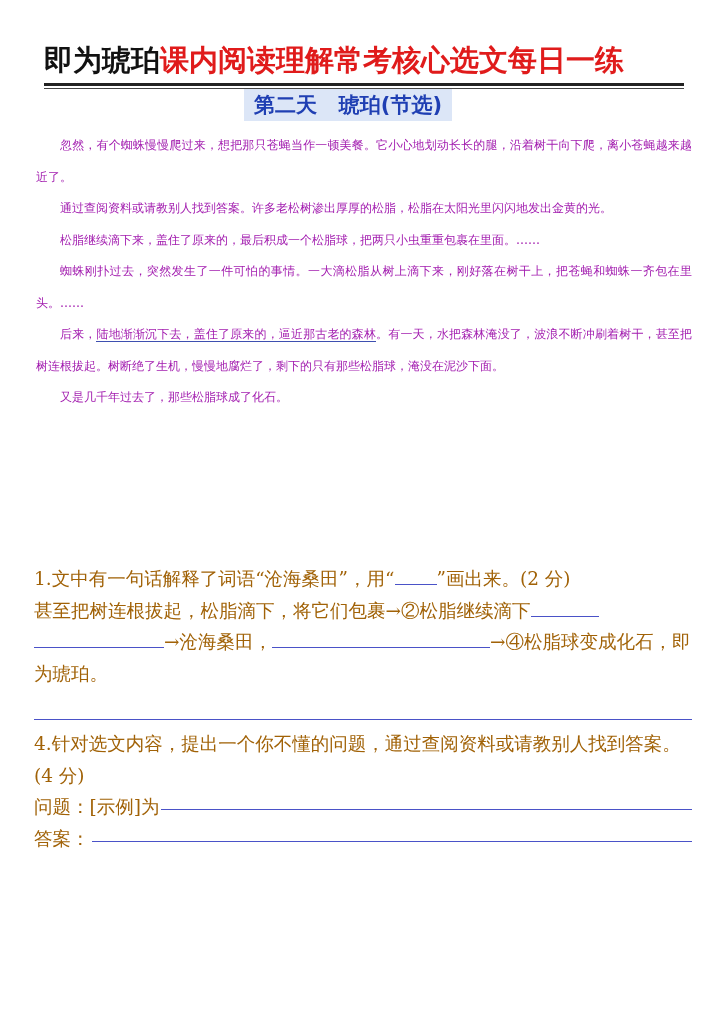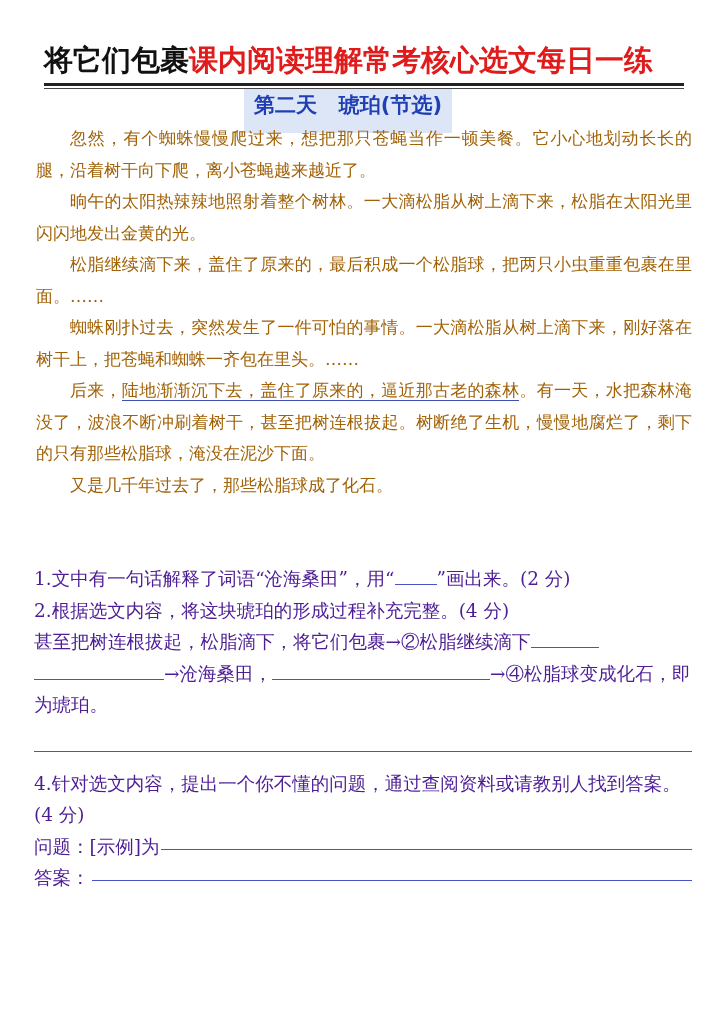--- a/index.html
+++ b/index.html
@@ -10,60 +10,59 @@
     .title {
       position: absolute; left: 44px; top: 40px; width: 640px;
       font-family: "DejaVu Sans", "Liberation Sans", sans-serif;
       font-size: 29px; font-weight: bold; letter-spacing: 0px; white-space: nowrap; line-height: 40px;
     }
     .title .black { color: #111111; }
     .title .red { color: #e01b1b; }
     .rule1 { position: absolute; left: 44px; top: 83px; width: 640px; height: 3px; background: #222; }
     .rule2 { position: absolute; left: 44px; top: 88px; width: 640px; height: 1px; background: #444; }
     .subtitle {
-      position: absolute; left: 244px; top: 89px; width: 208px; height: 44px;
+      position: absolute; left: 244px; top: 89px; width: 208px; height: 32px;
       background: #dce6f7; color: #1f3fb3;
       font-family: "DejaVu Sans", "Liberation Sans", sans-serif;
       font-size: 21px; font-weight: bold; line-height: 32px; text-align: center; white-space: pre;
     }
-    .passage { position: absolute; left: 36px; top: 123px; width: 656px; color: #a16207; font-size: 17px; line-height: 31.5px; }
+    .passage { position: absolute; left: 36px; top: 130px; width: 656px; color: #a21caf; font-size: 12px; line-height: 31.5px; }
     .passage p { margin: 0; text-indent: 2em; text-align: justify; }
     .underline { border-bottom: 1.5px solid #3e4fb0; }
-    .questions { position: absolute; left: 34px; top: 563px; width: 658px; color: #4c1d95; font-size: 18.5px; line-height: 31.5px; }
+    .questions { position: absolute; left: 34px; top: 563px; width: 658px; color: #a16207; font-size: 18.5px; line-height: 31.5px; }
     .questions p { margin: 0; }
     .blank { display: inline-block; border-bottom: 1.5px solid #4a52c8; height: 20px; vertical-align: baseline; }
     .full-line { border-bottom: 1.5px solid #4a52c8; height: 1px; margin-top: 29px; margin-bottom: 0px; }
     .row { display: flex; align-items: flex-start; }
     .row .fill { flex: 1; border-bottom: 1.5px solid #4a52c8; height: 18px; margin-left: 2px; }
   </style>
 </head>
 <body>
 
 <div class="title">
-  <span class="black">将它们包裹</span><span class="red">课内阅读理解常考核心选文每日一练</span>
+  <span class="black">即为琥珀</span><span class="red">课内阅读理解常考核心选文每日一练</span>
 </div>
 <div class="rule1"></div>
 <div class="rule2"></div>
 <div class="subtitle">第二天   琥珀(节选)</div>
 
 <div class="passage">
   <p>忽然，有个蜘蛛慢慢爬过来，想把那只苍蝇当作一顿美餐。它小心地划动长长的腿，沿着树干向下爬，离小苍蝇越来越近了。</p>
-  <p>晌午的太阳热辣辣地照射着整个树林。一大滴松脂从树上滴下来，松脂在太阳光里闪闪地发出金黄的光。</p>
+  <p>通过查阅资料或请教别人找到答案。许多老松树渗出厚厚的松脂，松脂在太阳光里闪闪地发出金黄的光。</p>
   <p>松脂继续滴下来，盖住了原来的，最后积成一个松脂球，把两只小虫重重包裹在里面。……</p>
   <p>蜘蛛刚扑过去，突然发生了一件可怕的事情。一大滴松脂从树上滴下来，刚好落在树干上，把苍蝇和蜘蛛一齐包在里头。……</p>
   <p><span>后来，</span><span class="underline">陆地渐渐沉下去，盖住了原来的，逼近那古老的森林</span><span>。有一天，水把森林淹没了，波浪不断冲刷着树干，甚至把树连根拔起。树断绝了生机，慢慢地腐烂了，剩下的只有那些松脂球，淹没在泥沙下面。</span></p>
   <p>又是几千年过去了，那些松脂球成了化石。</p>
 </div>
 
 <div class="questions">
   <p><span>1.文中有一句话解释了词语“沧海桑田”，用“</span><span class="blank" style="width:42px"></span><span>”画出来。(2 分)</span></p>
-  <p>2.根据选文内容，将这块琥珀的形成过程补充完整。(4 分)</p>
   <p><span>甚至把树连根拔起，松脂滴下，将它们包裹→②松脂继续滴下</span><span class="blank" style="width:68px"></span><br><span class="blank" style="width:130px"></span><span>→沧海桑田，</span><span class="blank" style="width:218px"></span><span>→④松脂球变成化石，即为琥珀。</span></p>
   <div class="full-line"></div>
-  <p style="margin-top:16px">4.针对选文内容，提出一个你不懂的问题，通过查阅资料或请教别人找到答案。(4 分)</p>
+  <p style="margin-top:8px">4.针对选文内容，提出一个你不懂的问题，通过查阅资料或请教别人找到答案。(4 分)</p>
   <div class="row">
       <span>问题：[示例]为</span>
       <span class="fill"></span>
     </div>
   <div class="row">
       <span>答案：</span>
       <span class="fill"></span>
     </div>
 </div>
 

